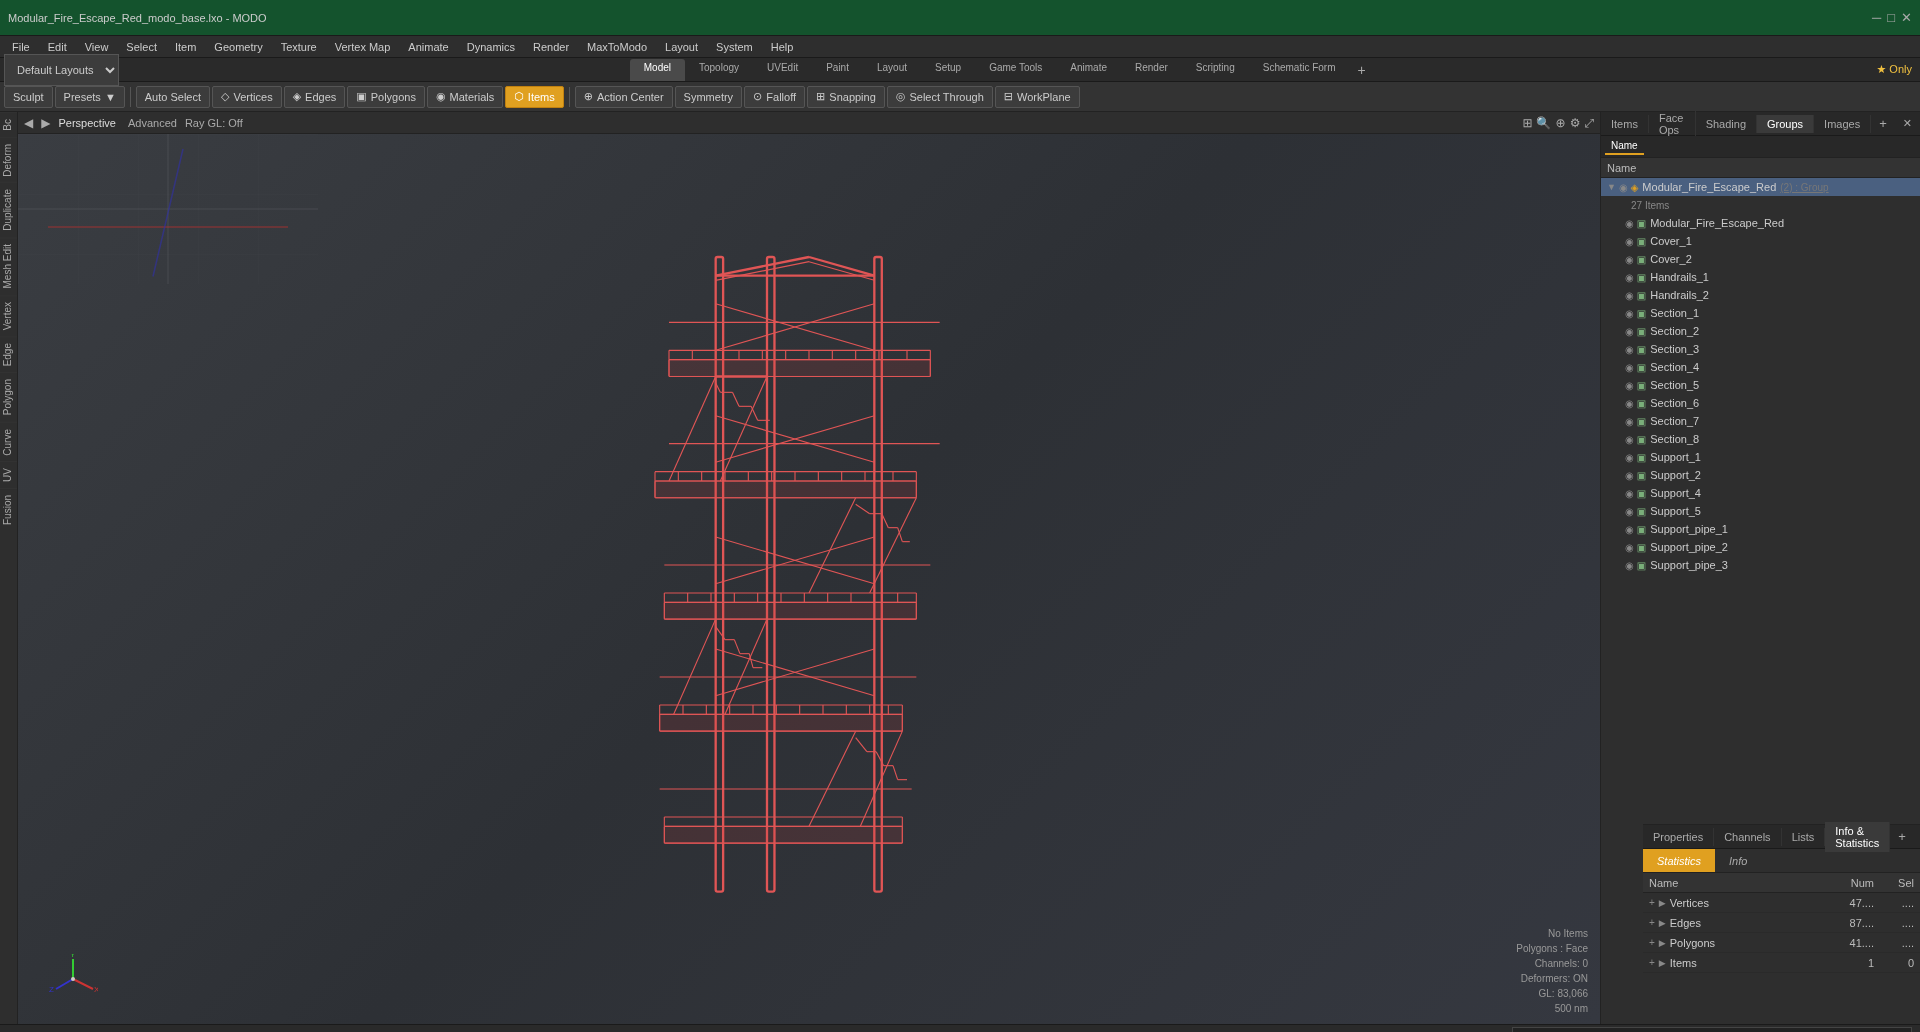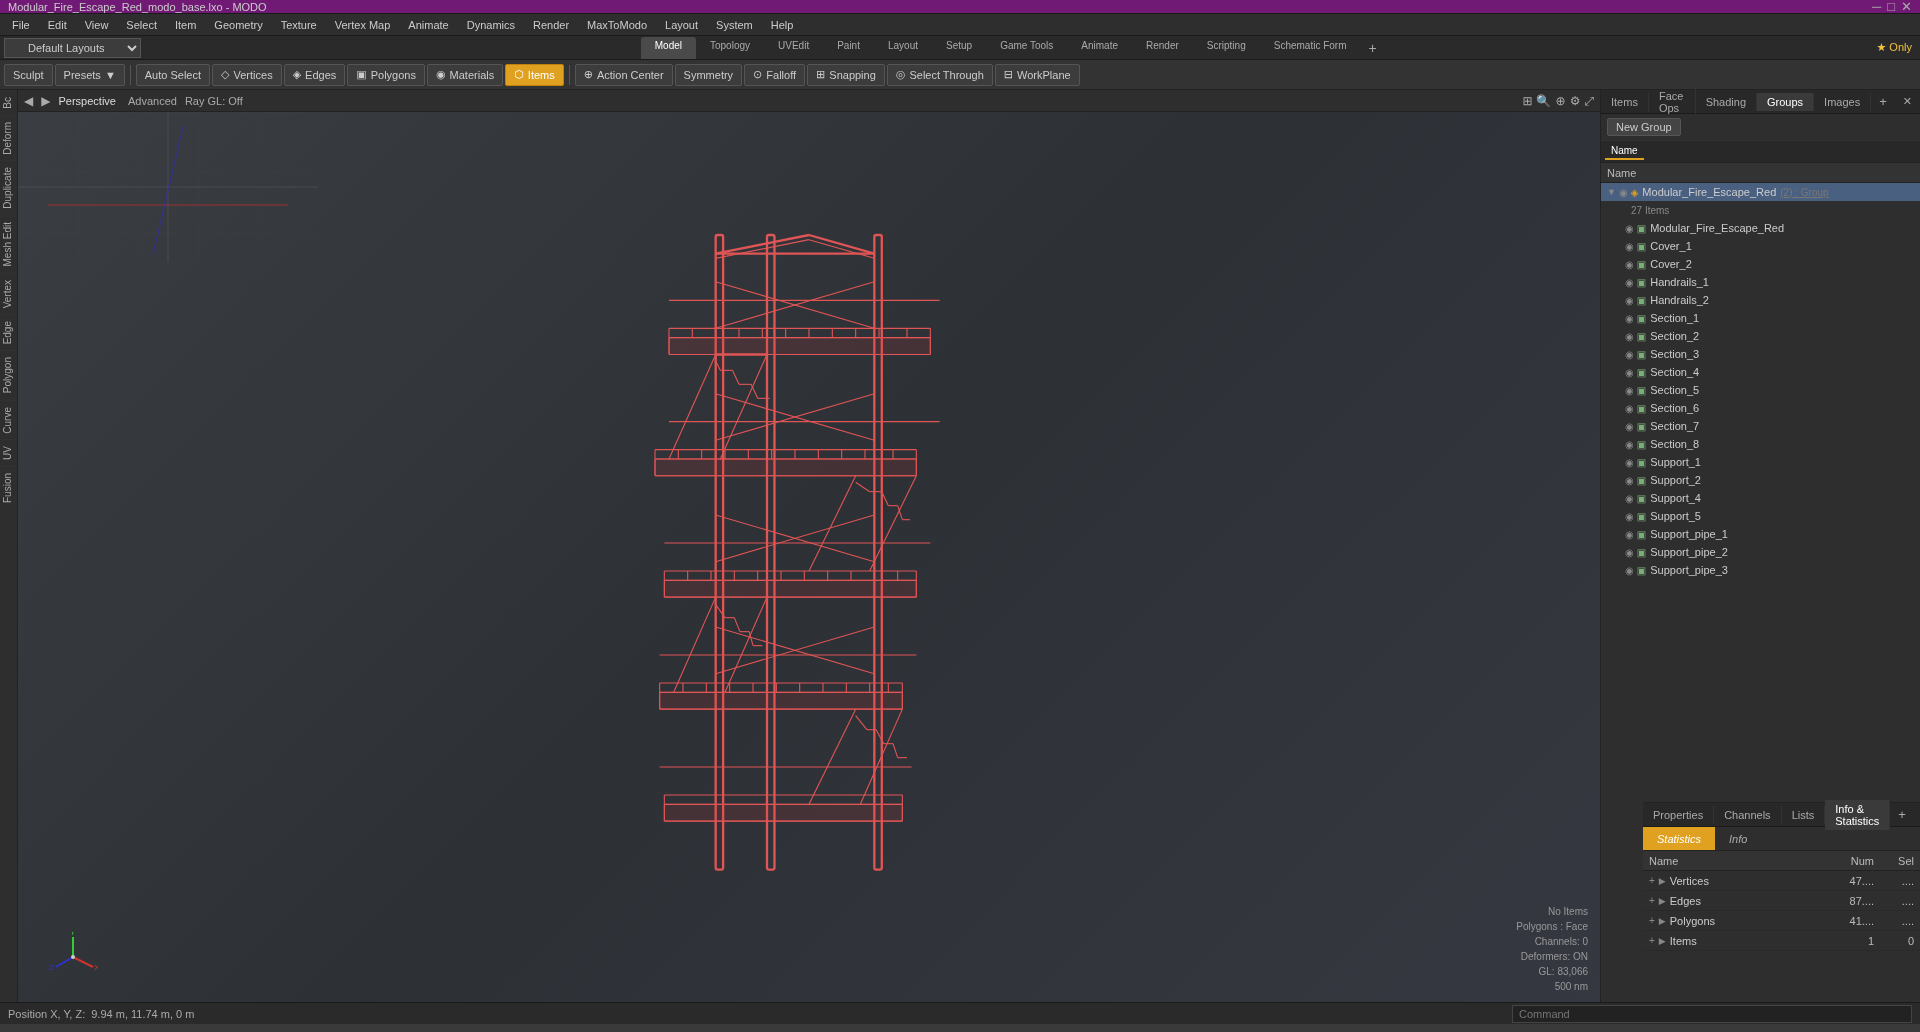--- a/index.html
+++ b/index.html
@@ -1,21 +1,21 @@
 <!DOCTYPE html>
 <html><head>
   <meta charset="utf-8">
   <style>
     * { margin: 0; padding: 0; box-sizing: border-box; }
     body { background: #3a3a3a; color: #ccc; font-family: 'Segoe UI', Arial, sans-serif; font-size: 11px; width: 1920px; height: 1032px; overflow: hidden; }
 
     
     #title-bar {
-      background: #701a75;
-      height: 14px;
+      background: #14532d;
+      height: 36px;
       display: flex;
       align-items: center;
       padding: 0 8px;
       justify-content: space-between;
       border-bottom: 1px solid #1a1a1a;
     }
     #title-bar .controls { display: flex; gap: 6px; }
     #title-bar .controls span { color: #aaa; cursor: pointer; font-size: 13px; }
 
     
@@ -41,25 +41,25 @@
       background: #2a2a2a;
       height: 24px;
       display: flex;
       align-items: center;
       border-bottom: 1px solid #1a1a1a;
     }
     #layout-tabs .layout-selector {
       background: #3c3c3c;
       border: 1px solid #555;
       color: #ccc;
-      padding: 2px 19px;
+      padding: 2px 8px;
       font-size: 11px;
       margin-left: 4px;
       cursor: pointer;
-      height: 20px;
+      height: 32px;
     }
     #layout-tabs .tab-group {
       display: flex;
       margin-left: 8px;
       flex: 1;
       justify-content: center;
     }
     #layout-tabs .tab {
       color: #aaa;
       padding: 3px 14px;
@@ -782,23 +782,20 @@
       <div class="panel-tab">Items</div>
       <div class="panel-tab">Face Ops</div>
       <div class="panel-tab">Shading</div>
       <div class="panel-tab active">Groups</div>
       <div class="panel-tab">Images</div>
       <span class="panel-tab-add">+</span>
       <span class="panel-close">✕</span>
     </div>
 
     <div id="groups-panel">
-      <div id="groups-toolbar">
-        <button class="ng-btn">New Group</button>
-      </div>
       <div class="groups-sub-tabs">
         <span class="groups-sub-tab active">Name</span>
       </div>
       <div class="groups-column-header">
         <span class="col-name">Name</span>
       </div>
 
       <div class="tree-item selected">
         <span class="arrow">▼</span>
         <span class="vis-icon">◉</span>

